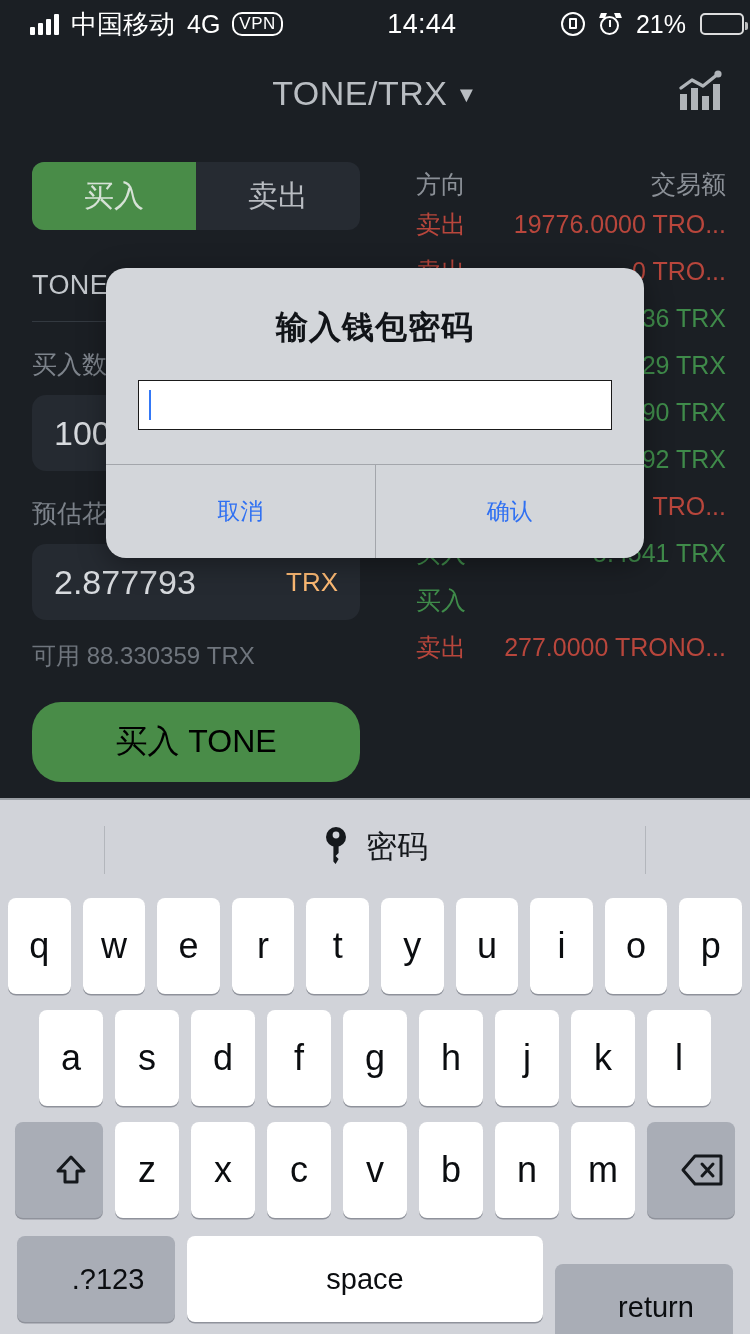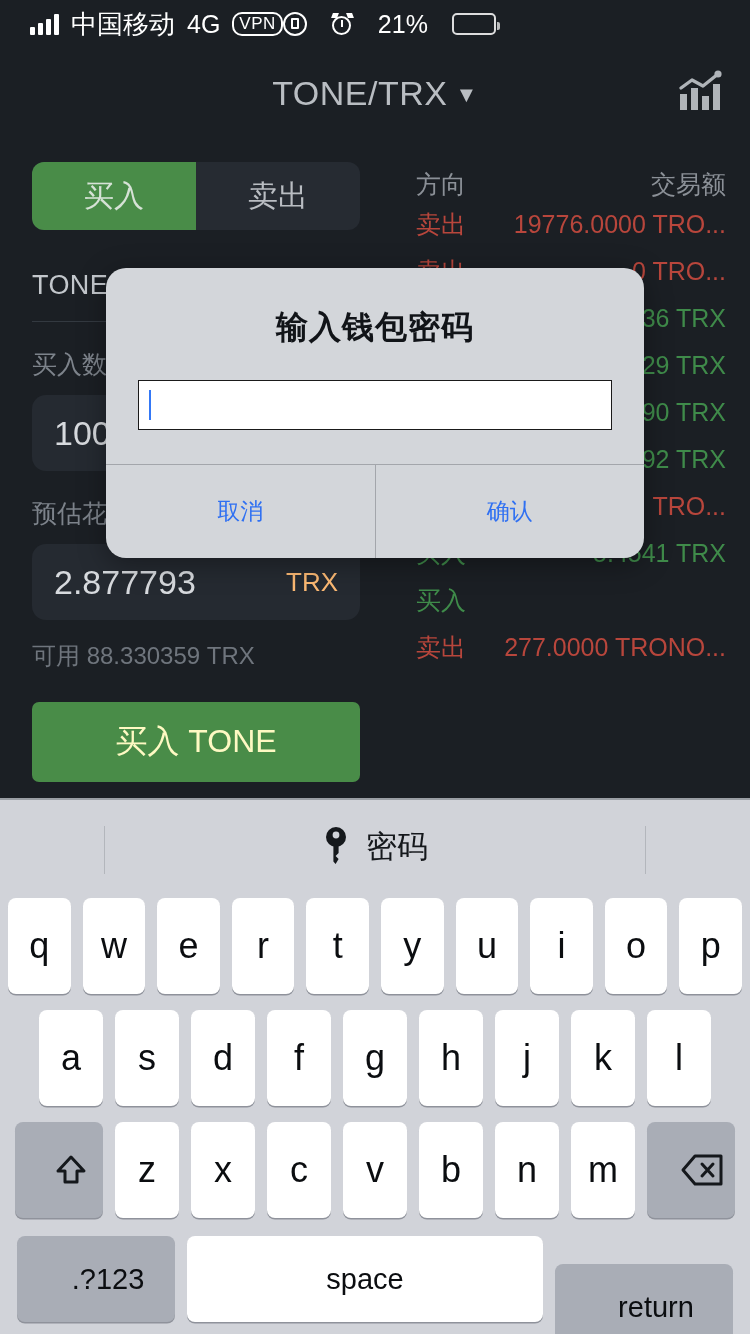--- a/index.html
+++ b/index.html
@@ -21,21 +21,21 @@
     position: absolute; top: 0; left: 12px;
     width: 750px; height: 48px;
     background: #1b1f24;
     color: #ffffff;
     display: flex; align-items: center;
     font-size: 25px;
     padding: 0 18px;
   }
   .sb-left { display: flex; align-items: center; gap: 12px; flex: 0 0 auto; }
   .sb-center { flex: 1; text-align: center; font-size: 27px; letter-spacing: .3px; }
-  .sb-right { display: flex; align-items: center; gap: 24px; flex: 0 0 auto; }
+  .sb-right { display: flex; align-items: center; gap: 14px; flex: 0 0 auto; }
   .signal { display: inline-flex; align-items: flex-end; gap: 3px; height: 22px; }
   .signal i { display: block; width: 5px; background: #fff; border-radius: 1px; }
   .signal i:nth-child(1){height:8px}
   .signal i:nth-child(2){height:12px}
   .signal i:nth-child(3){height:16px}
   .signal i:nth-child(4){height:21px}
   .carrier { font-size: 26px; }
   .net { font-size: 25px; }
   .vpn {
     font-size: 17px; border: 2px solid #fff; border-radius: 10px;
@@ -115,23 +115,23 @@
   }
   .field-box {
     margin-top: 14px; width: 328px; height: 76px; background: #252a31;
     border-radius: 14px; display: flex; align-items: center;
     padding: 0 22px; justify-content: space-between;
   }
   .field-box .val { color: #d7dade; font-size: 34px; }
   .field-box .unit { color: #fdba74; font-size: 26px; }
   .avail { margin-top: 20px; color: #6f757d; font-size: 24px; }
   #buy-btn {
-    margin-top: 30px; width: 328px; height: 80px; border-radius: 7px;
+    margin-top: 30px; width: 328px; height: 80px; border-radius: 29px;
     background: #498c48; display: flex; align-items: center; justify-content: center;
-    color: #fef9c3; font-size: 32px;
+    color: #000000; font-size: 32px;
   }
 
   
   #right-pane {
     position: absolute; left: 392px; top: 0; width: 358px; height: 660px;
     padding: 30px 24px 0 0;
   }
   .tr-head {
     display: flex; justify-content: space-between;
     color: #8b9097; font-size: 25px; padding: 0 0 0 24px;
@@ -221,20 +221,21 @@
       <span class="signal">
           <i></i>
           <i></i>
           <i></i>
           <i></i>
         </span>
       <span class="carrier">中国移动</span>
       <span class="net">4G</span>
       <span class="vpn">VPN</span>
     </div>
+    <div class="sb-center">14:44</div>
     <div class="sb-right">
       <span class="rotlock">
         <span class="ring"></span>
           <span class="bar"></span>
       </span>
       <span class="alarm">
         <span class="ear l"></span>
           <span class="ear r"></span>
         <span class="face"></span>
           <span class="hand"></span>

